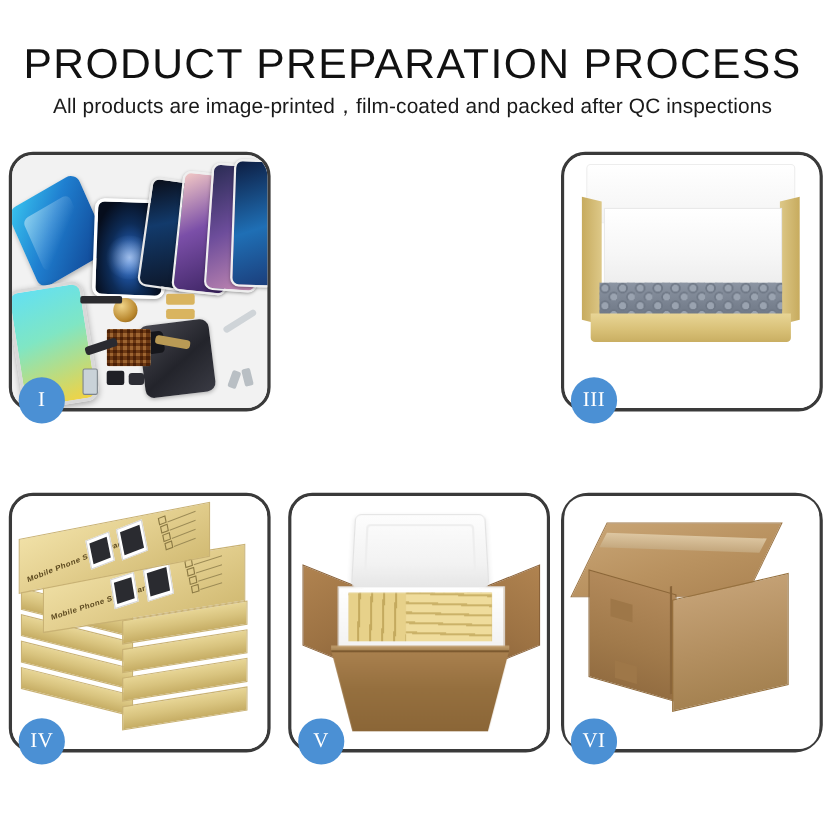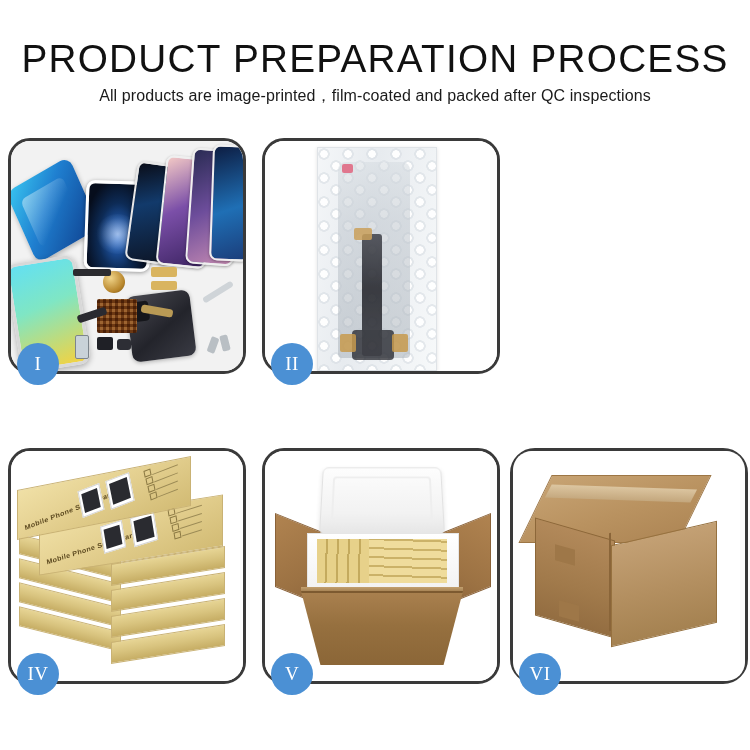--- a/index.html
+++ b/index.html
@@ -15,21 +15,21 @@
   .title{
     margin:0;padding:0;
     font-family:"Liberation Sans",sans-serif;
     font-size:38px;font-weight:400;letter-spacing:1.2px;
     color:#111;line-height:1;
     position:absolute;left:0;top:40px;width:750px;
     transform:scaleX(1.02);
   }
   .subtitle{
     position:absolute;left:0;top:88px;width:750px;
-    font-size:16px;font-weight:400;color:#1a1a1a;
+    font-size:19px;font-weight:400;color:#1a1a1a;
     letter-spacing:.1px;line-height:1;
   }
 
   
   .grid{position:absolute;left:8px;top:138px;width:734px;height:540px;}
   .panel{
     position:absolute;width:232px;height:230px;
     border:3px solid #3a3a3a;border-radius:22px;
     background:#ffffff;overflow:visible;
   }
@@ -332,36 +332,34 @@
           <div class="spk2"></div>
           <div class="batt"></div>
           <div class="tool"></div>
           <div class="tool2"></div>
           <div class="tool3"></div>
         </div>
       </div>
       <div class="badge">I</div>
     </div>
 
-    <div class="panel p2">
+
+    <div class="panel p3">
       <div class="inner">
-        <div class="scene2">
-          <div class="bubblebag">
-            <div class="scr-inner"></div>
-            <div class="flexband"></div>
-            <div class="goldtab1"></div>
-            <div class="goldtab2"></div>
-            <div class="goldtab3"></div>
-            <div class="pinkdot"></div>
-          </div>
+        <div class="scene3">
+          <div class="s3-lidwhite"></div>
+          <div class="s3-leftflap"></div>
+          <div class="s3-rightflap"></div>
+          <div class="s3-foam"></div>
+          <div class="s3-bubbles"></div>
+          <div class="s3-front"></div>
         </div>
       </div>
-      <div class="badge">II</div>
+      <div class="badge">III</div>
     </div>
-
 
     <div class="panel p4">
       <div class="inner">
         <div class="scene4">
 
           <div class="stackbox sb-side" style="left:8px;top:96px;width:100px;height:18px;transform:skewY(14deg);"></div>
           <div class="stackbox sb-side" style="left:8px;top:120px;width:100px;height:18px;transform:skewY(14deg);"></div>
           <div class="stackbox sb-side" style="left:8px;top:144px;width:100px;height:18px;transform:skewY(14deg);"></div>
           <div class="stackbox sb-side" style="left:8px;top:168px;width:100px;height:18px;transform:skewY(14deg);"></div>
 

